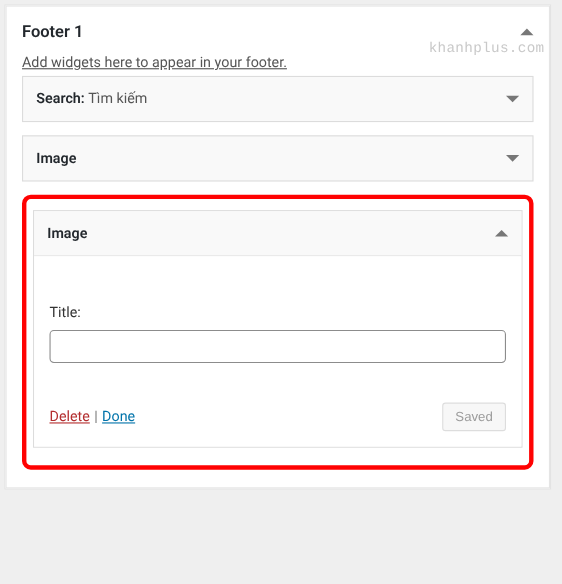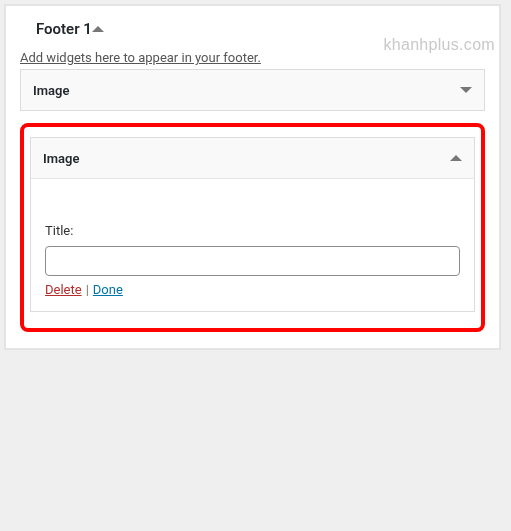--- a/index.html
+++ b/index.html
@@ -24,22 +24,21 @@
   }
   .panel {
     background: #fff;
     border: 1px solid #e5e5e5;
     padding: 14px 14px 16px 14px;
     box-sizing: border-box;
   }
   .panel-head {
     display: flex;
     align-items: center;
-    justify-content: flex-start;
-    margin-left: 16px;
+    justify-content: space-between;
   }
   .panel-title {
     font-size: 15px;
     font-weight: 600;
     color: #23282d;
   }
   .collapse-caret {
     color: #888;
   }
   .panel-desc {
@@ -119,21 +118,21 @@
     border: 1px dashed #bdbdbd;
     background: #f6f6f6;
     color: #444;
     font-size: 13px;
     cursor: pointer;
   }
   .widget-footer {
     display: flex;
     align-items: center;
     justify-content: space-between;
-    margin-top: 6px;
+    margin-top: 36px;
   }
   .footer-links a {
     text-decoration: underline;
     font-size: 13px;
   }
   .link-delete { color: #b32d2e; }
   .sep { color: #777; padding: 0 4px; }
   .link-done { color: #0073aa; }
   .saved-btn {
     border: 1px solid #ddd;
@@ -143,42 +142,51 @@
     border-radius: 3px;
     font-size: 12px;
     cursor: default;
   }
 
   .watermark {
     position: absolute;
     top: 36px;
     right: 16px;
     color: #c9c9c9;
-    font-size: 16px;
+    font-size: 13px;
     letter-spacing: 0.3px;
     pointer-events: none;
-    font-family: Liberation Sans, sans-serif;
+    font-family: Liberation Mono, monospace;
   }
 </style>
 </head>
 <body>
 
 <div class="page">
   <div class="outer">
     <div class="panel">
 
       <div class="panel-head">
         <div class="panel-title">Footer 1</div>
         <div class="collapse-caret">
           <div class="caret up"></div>
         </div>
       </div>
 
       <div class="panel-desc">Add widgets here to appear in your footer.</div>
 
+      <div class="widget">
+        <div class="widget-header">
+          <div class="widget-title">
+            <span>Search:</span>
+            <span class="sub">Tìm kiếm</span>
+          </div>
+          <div class="caret down"></div>
+        </div>
+      </div>
 
       <div class="widget">
         <div class="widget-header">
           <div class="widget-title">Image</div>
           <div class="caret down"></div>
         </div>
       </div>
 
       <div class="highlight-wrap">
         <div class="widget open" style="margin-bottom:0;">
@@ -189,20 +197,21 @@
           <div class="widget-body">
 
             <label class="form-label">Title:</label>
             <input type="text" class="text-input" value="" style="">
 
 
             <div class="widget-footer">
               <div class="footer-links">
                 <a href="#" class="link-delete">Delete</a><span class="sep">|</span><a href="#" class="link-done">Done</a>
               </div>
+              <button class="saved-btn" disabled="">Saved</button>
             </div>
 
           </div>
         </div>
       </div>
 
     </div>
   </div>
 </div>
 

